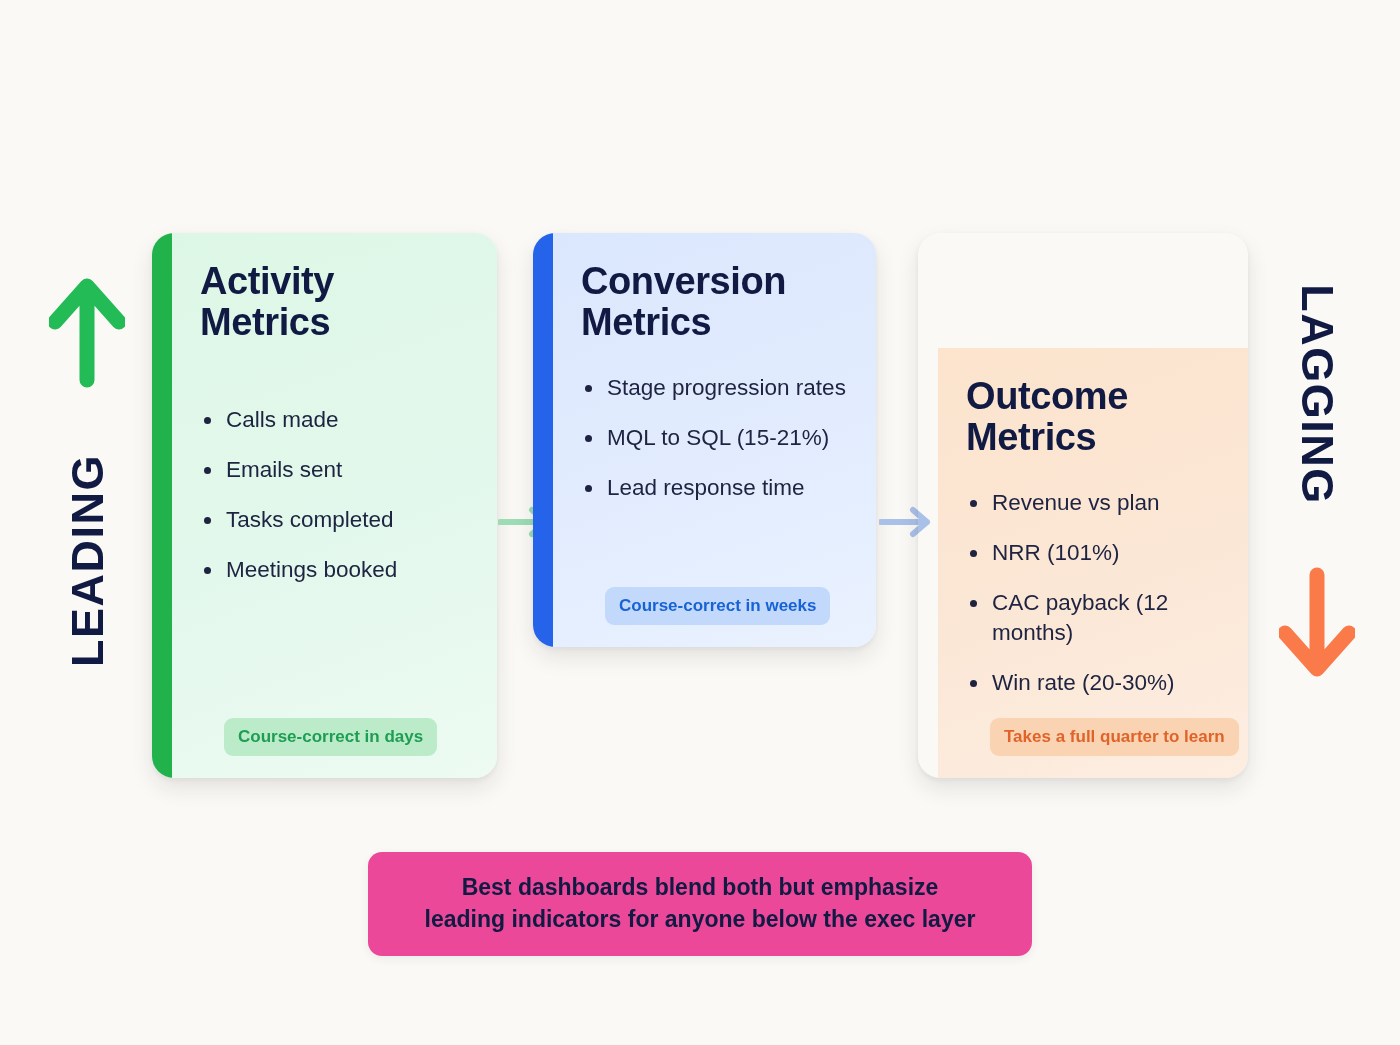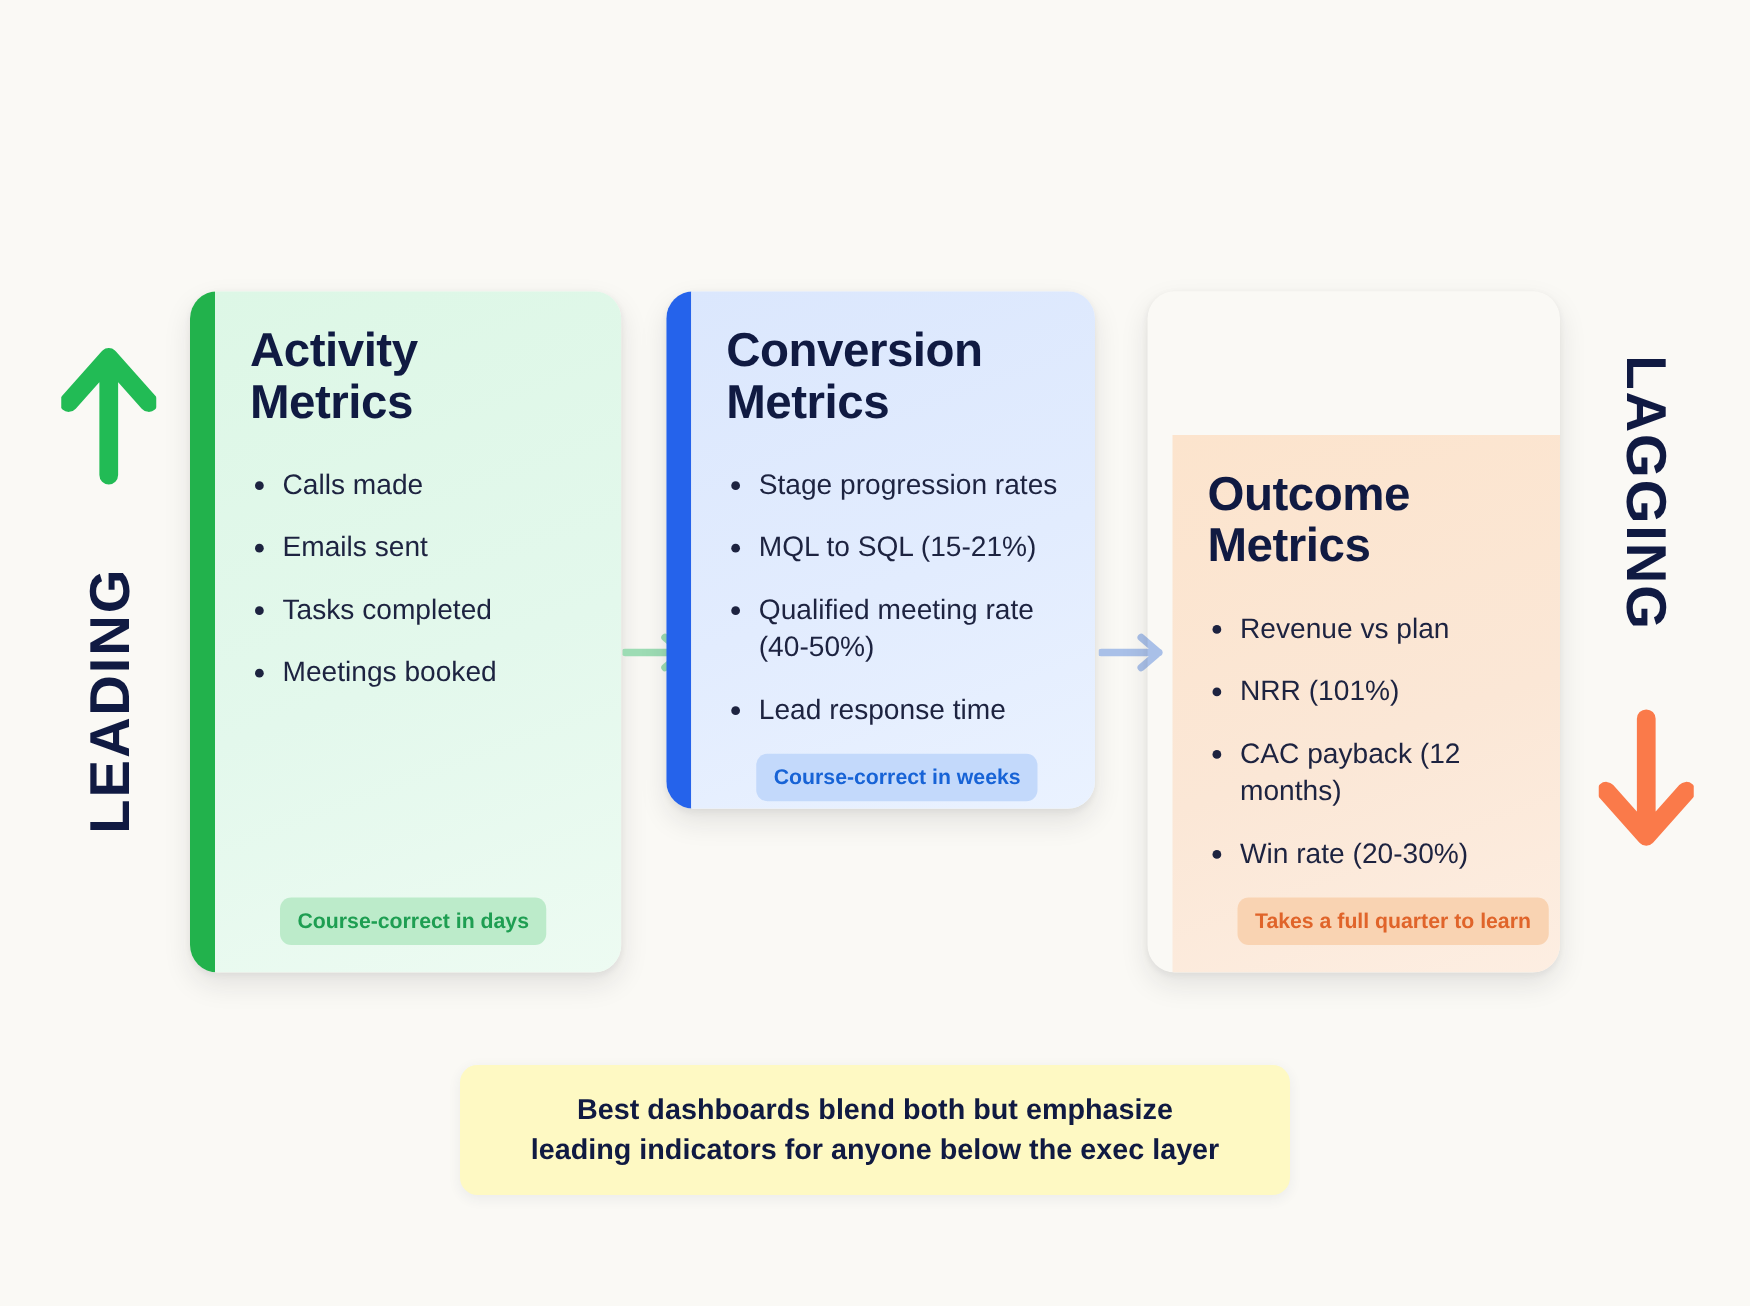--- a/index.html
+++ b/index.html
@@ -64,21 +64,21 @@
     padding: 28px 26px 22px 28px;
     display: flex;
     flex-direction: column;
     position: relative;
   }
 
   .card-1 { left: 152px; width: 345px; height: 545px; }
   .card-2 { left: 533px; width: 343px; height: 414px; }
   .card-3 { left: 918px; width: 330px; height: 545px; align-items: flex-end; }
 
-  .card-1 .card-body { background: linear-gradient(160deg, #ddf7e6 0%, #e3f8ec 55%, #edfbf2 100%); }
+  .card-1 .card-body { background: linear-gradient(160deg, #ddf7e6 0%, #e3f8ec 55%, #edfbf2 100%); gap: 32px; }
   .card-2 .card-body { background: linear-gradient(160deg, #dbe7fd 0%, #e2ecfe 55%, #eaf2ff 100%); }
   .card-3 .card-body { background: linear-gradient(160deg, #fce4cd 0%, #fbe7d6 55%, #fdeee2 100%); }
 
   .card-title {
     font-size: 38px;
     font-weight: bold;
     line-height: 1.08;
     color: #101a42;
     margin: 0 0 30px 0;
     letter-spacing: -0.4px;
@@ -133,21 +133,21 @@
   .connector-1 { left: 498px; }
   .connector-2 { left: 879px; }
 
   
   .footer-banner {
     position: absolute;
     left: 368px;
     top: 852px;
     width: 664px;
     height: 104px;
-    background: #fef9c3;
+    background: #ec4899;
     border-radius: 14px;
     display: flex;
     align-items: center;
     justify-content: center;
     text-align: center;
     box-shadow: 0 3px 10px rgba(40, 50, 90, 0.07);
   }
   .footer-text {
     font-size: 23px;
     font-weight: bold;
@@ -204,21 +204,20 @@
   </div>
 
   <div class="card card-2">
     <div class="card-accent" style="background:#2563eb"></div>
     <div class="card-body">
       <h2 class="card-title">Conversion
 Metrics</h2>
       <ul class="card-list">
         <li>Stage progression rates</li>
         <li>MQL to SQL (15-21%)</li>
-        <li>Qualified meeting rate (40-50%)</li>
         <li>Lead response time</li>
       </ul>
       <span class="card-badge badge-blue">Course-correct in weeks</span>
     </div>
   </div>
 
   <div class="connector connector-2">
     <span>
       <svg width="56" height="34" viewBox="0 0 56 34" aria-hidden="true">
         <path d="M2 17 L48 17 M34 5 L48 17 L34 29" stroke="#a9c0e8" stroke-width="6" stroke-linecap="round" stroke-linejoin="round" fill="none"></path>

